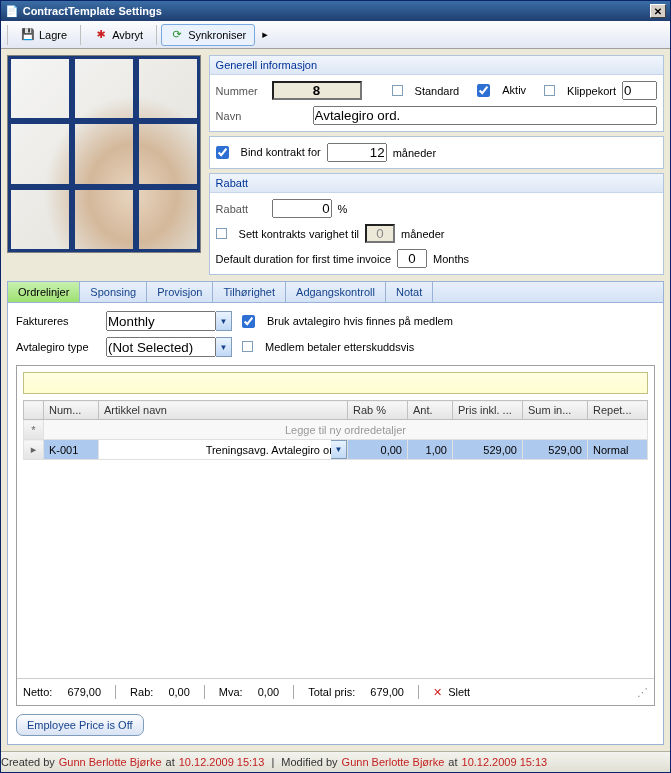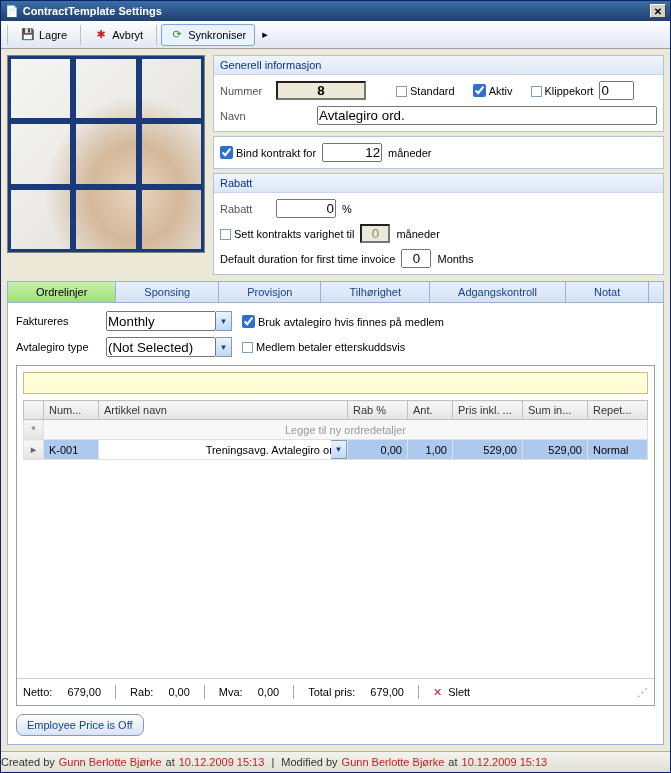--- a/index.html
+++ b/index.html
@@ -106,39 +106,39 @@
   flex-direction:column;
   gap:6px;
 }
 .row { display:flex; align-items:center; gap:6px; }
 .label { color:#555; width:50px; }
 .readonly {
   background:#ece9d8;
   text-align:center;
   font-weight:bold;
 }
-.chk { display:flex;align-items:flex-end;gap:3px; }
+.chk { display:flex;align-items:flex-start;gap:12px; }
 .chk input { width:13px;height:13px; accent-color:#2d6fd2;}
 .chk .swatch { width:11px;height:11px;border:1px solid #7f9db9;background:#fff;}
 
 .tabs-wrap {
   margin:0 6px;
   border:1px solid #9ab2d8;
   background:#fff;
   flex:1;
   display:flex;
   flex-direction:column;
 }
 .tabbar {
   display:flex;
   background:linear-gradient(to bottom,#e8effa,#d4e2f5);
   border-bottom:1px solid #9ab2d8;
 }
 .tab {
-  padding:4px 28px;
+  padding:4px 10px;
   border-right:1px solid #9ab2d8;
   cursor:pointer;
   color:#15428b;
 }
 .tab.active {
   background:linear-gradient(to bottom,#c8f0b0,#9de070);
   color:#000;
   font-weight:400;
 }
 .tabcontent {

